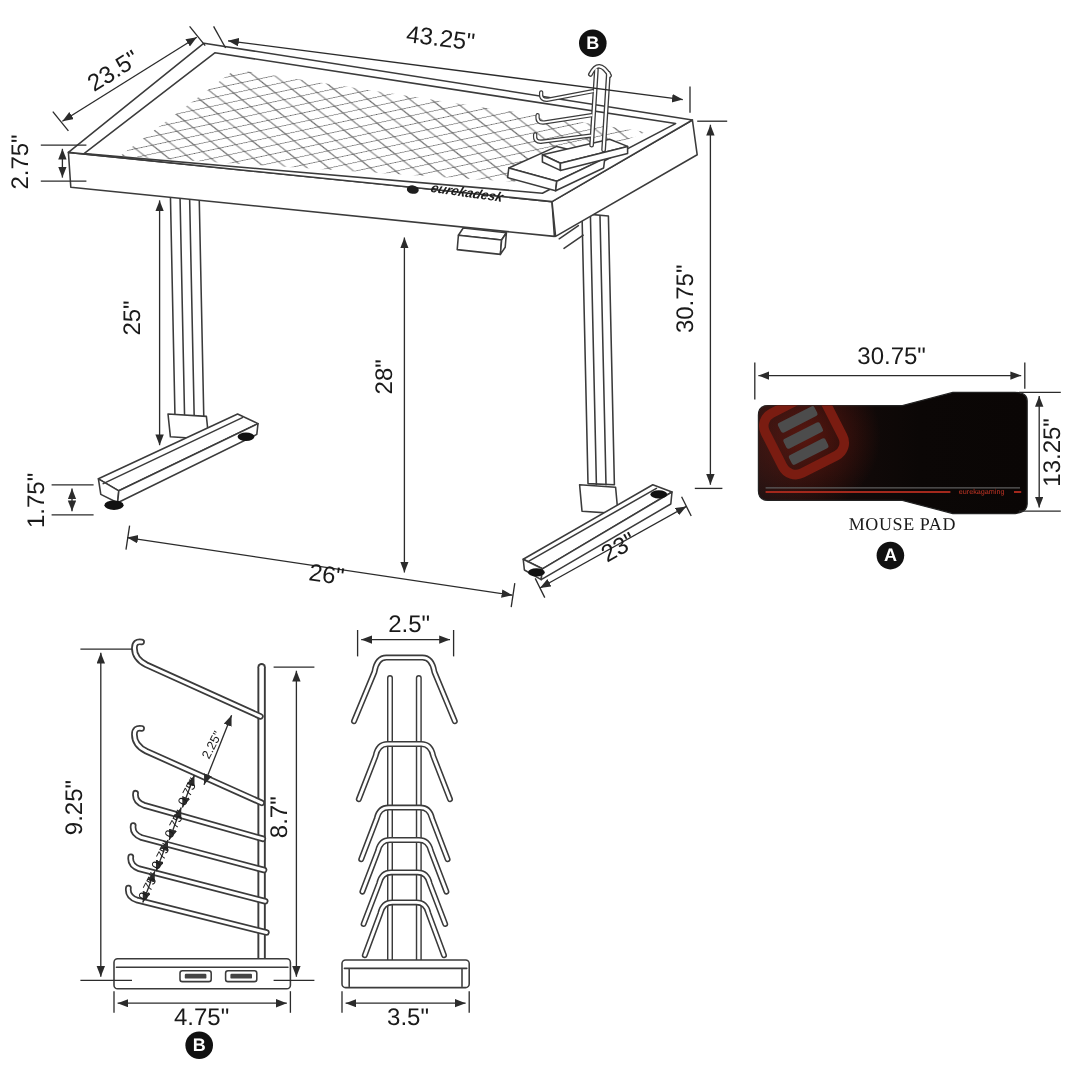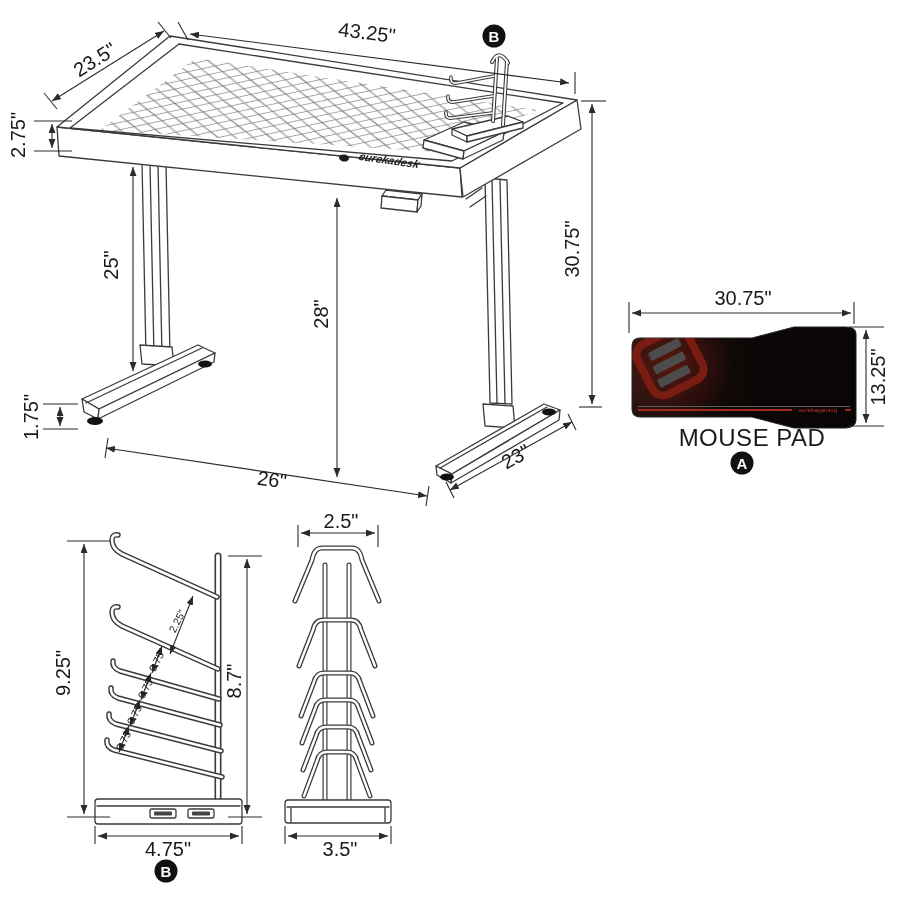--- a/index.html
+++ b/index.html
@@ -7,21 +7,21 @@
   svg{position:absolute;left:0;top:0;}
   .ln{stroke:#3b3b3b;stroke-width:1.3;fill:none;stroke-linecap:round;stroke-linejoin:round;}
   .face{fill:#ffffff;stroke:#3b3b3b;stroke-width:1.3;stroke-linejoin:round;}
   .dim{stroke:#2b2b2b;stroke-width:1.1;marker-start:url(#ar);marker-end:url(#ar);}
   .tick{stroke:#2b2b2b;stroke-width:1.1;}
   .tube-o{stroke:#3b3b3b;fill:none;stroke-linecap:round;stroke-linejoin:round;}
   .tube-i{stroke:#ffffff;fill:none;stroke-linecap:round;stroke-linejoin:round;}
   .label{position:absolute;white-space:nowrap;color:#1a1a1a;font-size:20px;
          transform:translate(-50%,-50%) rotate(var(--r,0deg));}
   .label.small{font-size:10.5px;}
-  .label.caption{font-size:24px;letter-spacing:.5px;}
+  .label.caption{font-size:15px;letter-spacing:.5px;font-family:Liberation Serif, serif;}
   .badge{position:absolute;width:23px;height:23px;border-radius:50%;background:#111;
          color:#fff;font-size:15px;font-weight:bold;display:flex;align-items:center;
          justify-content:center;transform:translate(-50%,-50%);}
 </style>
 </head>
 <body>
 
 <div id="stage">
 
 <svg width="900" height="900" viewBox="0 0 900 900">

